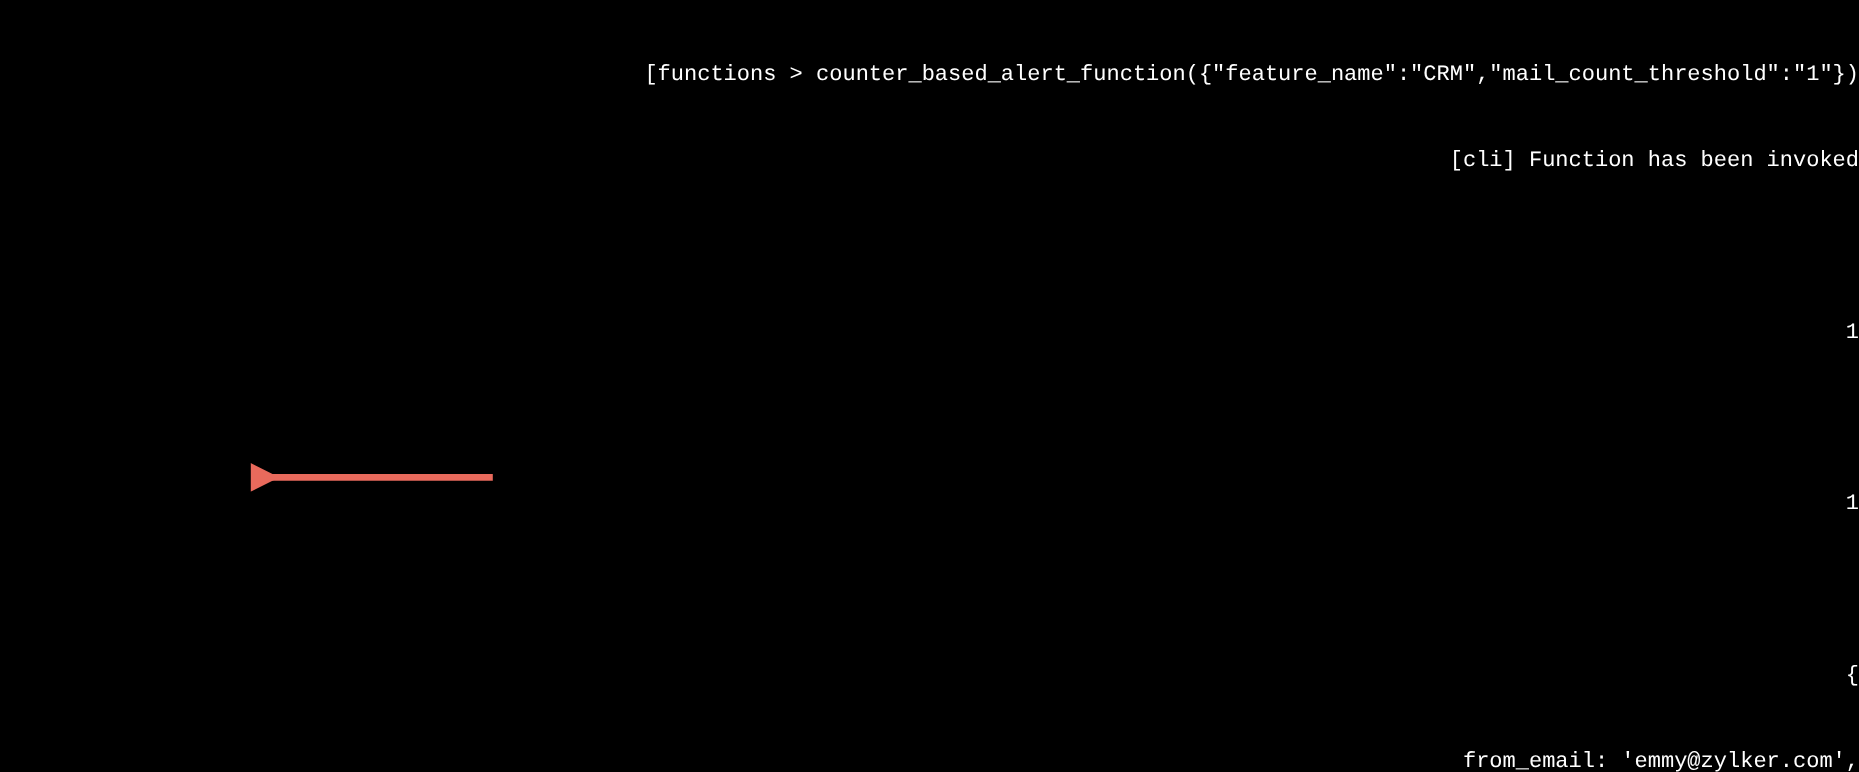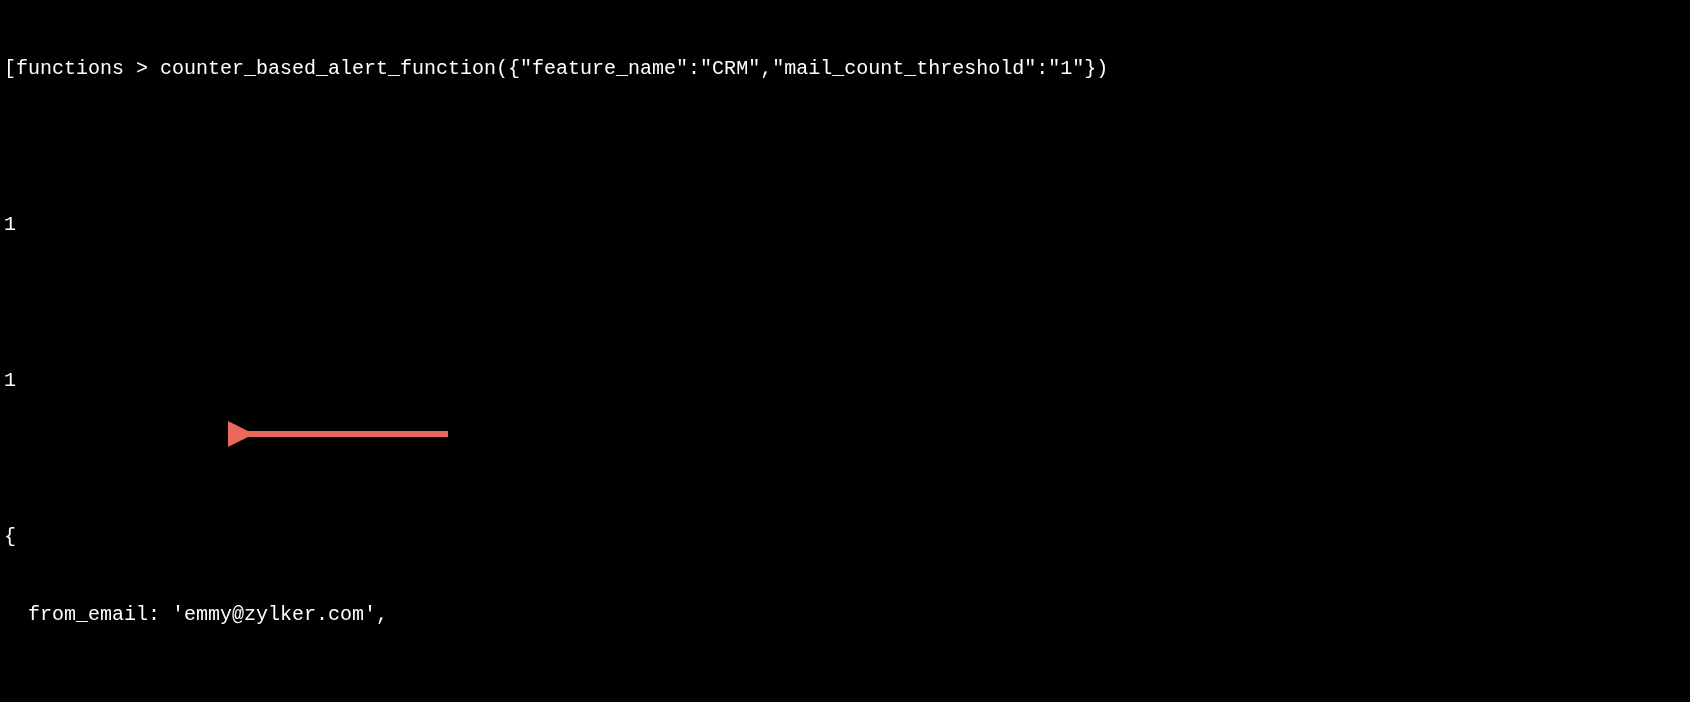--- a/index.html
+++ b/index.html
@@ -15,35 +15,37 @@
     overflow: hidden;
   }
   .terminal {
     padding: 4px 0 0 4px;
     white-space: pre;
     position: relative;
   }
   .line {
     display: block;
     min-height: 1.3em;
+    text-align: right;
   }
   
   .arrow-wrap {
     position: absolute;
     pointer-events: none;
   }
   .arrow {
     display: block;
   }
 </style>
 </head>
 <body>
 
 <div class="terminal">
   <span class="line"><span>[functions &gt; </span><span>counter_based_alert_function({"feature_name":"CRM","mail_count_threshold":"1"})</span></span>
+  <span class="line">[cli] Function has been invoked</span>
   <span class="line"></span>
   <span class="line">1</span>
   <span class="line"></span>
   <span class="line">1</span>
   <span class="line"></span>
   <span class="line">{</span>
   <span class="line">  from_email: 'emmy@zylker.com',</span>
   
   
   

